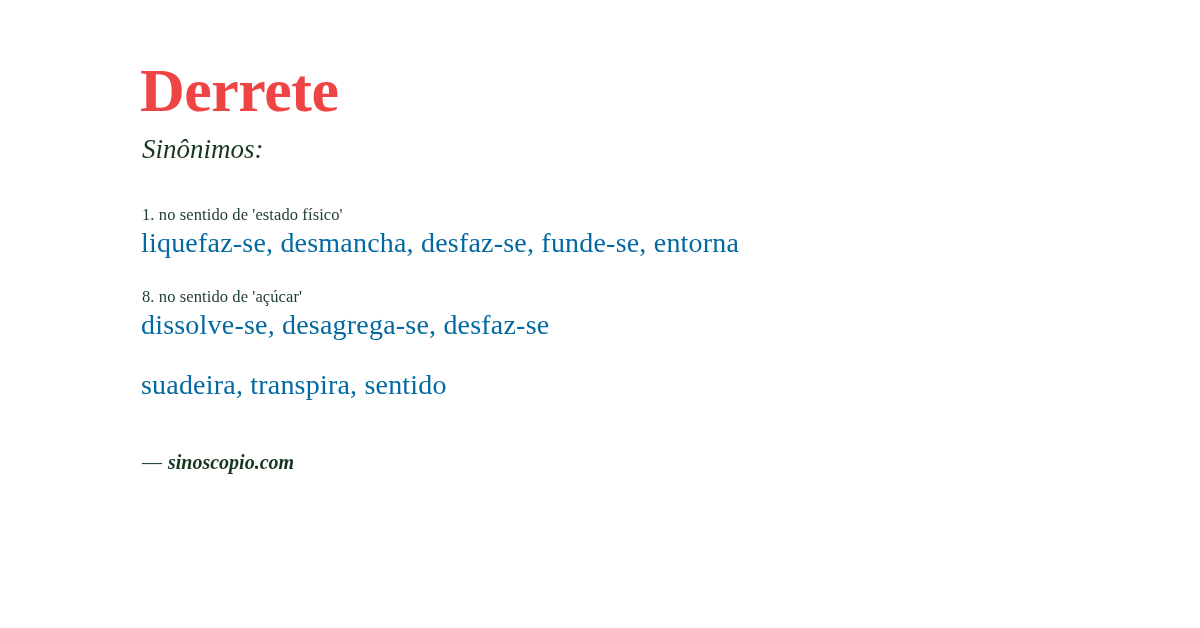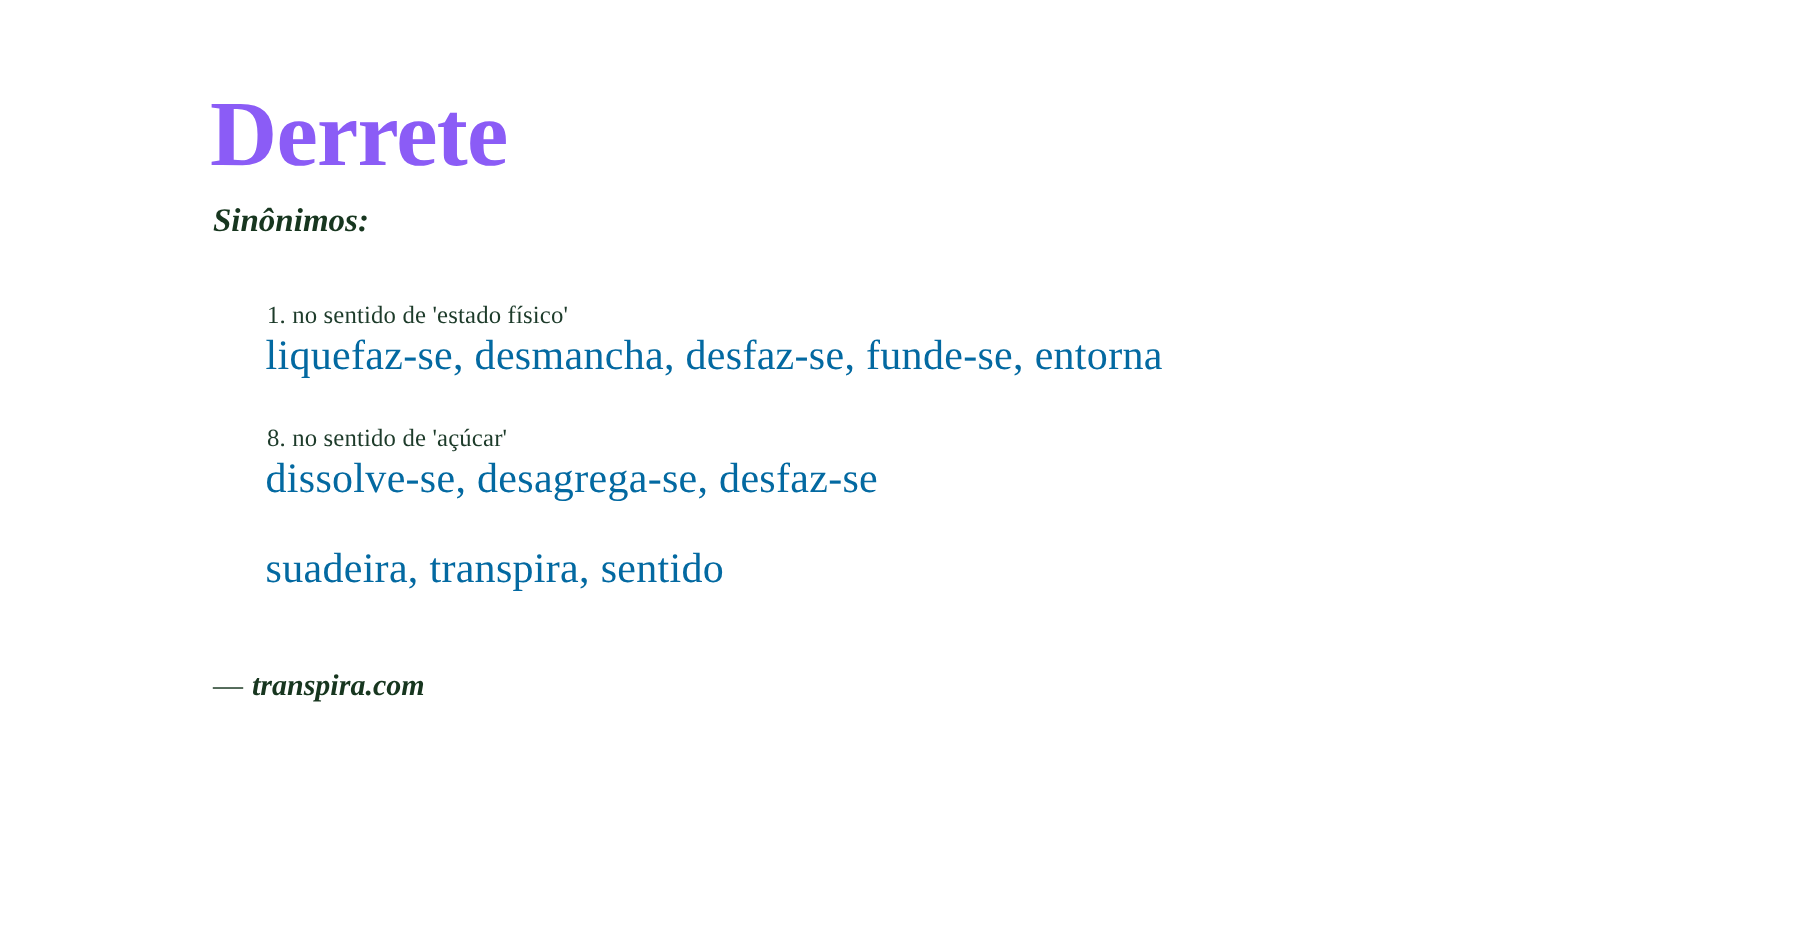--- a/index.html
+++ b/index.html
@@ -18,35 +18,34 @@
     width: 1200px;
     height: 628px;
     box-sizing: border-box;
     padding: 56px 140px 0 140px;
   }
   .headword {
     font-family: "Liberation Serif", serif;
     font-weight: bold;
     font-size: 62px;
     line-height: 1.1;
-    color: #8b5cf6;
+    color: #ef4444;
     letter-spacing: -0.5px;
     margin: 0;
   }
   .subtitle {
     font-family: "Liberation Serif", serif;
-    font-weight: bold;
+    font-weight: normal;
     font-style: italic;
-    font-size: 22px;
+    font-size: 27px;
     color: #17361f;
     margin: 10px 0 0 2px;
   }
   .senses {
     margin-top: 40px;
-    margin-left: 36px;
   }
   .sense {
     margin-bottom: 28px;
   }
   .sense-label {
     font-family: "Liberation Serif", serif;
     font-size: 16.5px;
     color: #1d3b2a;
     margin: 0 0 2px 2px;
     letter-spacing: 0.1px;
@@ -101,16 +100,16 @@
     </div>
 
     <div class="sense">
       <div class="sense-syns">suadeira, transpira, sentido</div>
     </div>
 
   </div>
 
 
   <div class="source">
-    <span class="dash">—</span><span>transpira.com</span>
+    <span class="dash">—</span><span>sinoscopio.com</span>
   </div>
 
 </div>
 
 </body></html>

